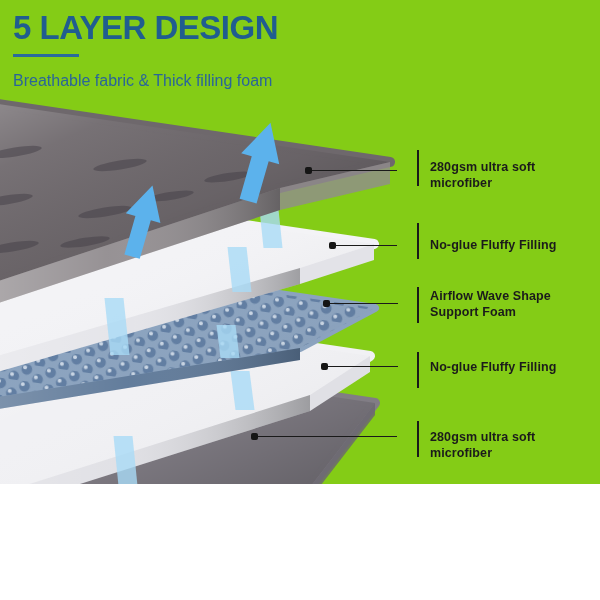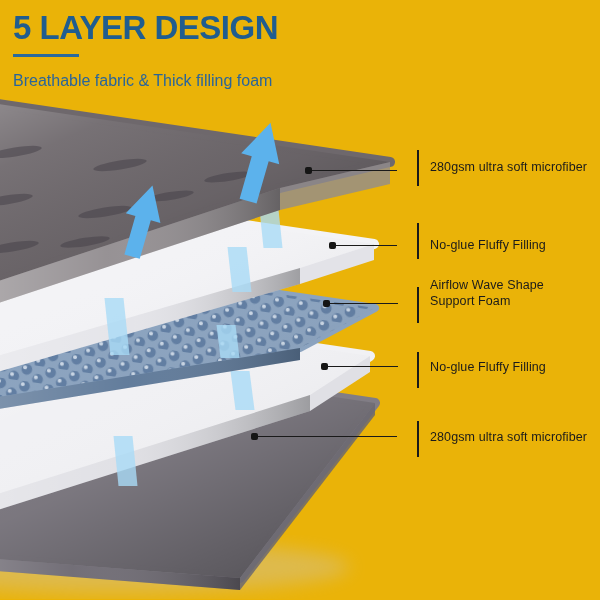--- a/index.html
+++ b/index.html
@@ -1,32 +1,32 @@
 <!DOCTYPE html>
 <html><head>
 <meta charset="utf-8">
 <style>
   html,body{margin:0;padding:0;background:#ffffff;}
-  .stage{position:relative;width:600px;height:600px;background:#eab308;overflow:hidden;
+  .stage{position:relative;width:600px;height:484px;background:#84cc16;overflow:hidden;
          font-family:"Liberation Sans", sans-serif;}
   .stage svg{position:absolute;left:0;top:0;}
 
   
   .hdr{position:absolute;left:13px;top:8px;}
   .hdr h1{margin:0;font-size:33px;line-height:40px;font-weight:bold;
           letter-spacing:-0.5px;color:#205d8f;}
   .hdr .rule{width:66px;height:3px;background:#2a6a9c;margin-top:6px;}
   .hdr .sub{margin-top:14px;font-size:16px;line-height:19px;color:#2a659a;}
 
   
   .dot{position:absolute;width:7px;height:7px;background:#151515;border-radius:2px;}
   .lead{position:absolute;height:1px;background:#1a1a1a;}
   .vbar{position:absolute;width:2px;background:#1a1a1a;}
   .ctext{position:absolute;left:430px;font-size:12.5px;line-height:15.5px;
-         color:#1b1b1b;letter-spacing:.1px;white-space:pre-line;width:166px;}
+         color:#1b1b1b;letter-spacing:.1px;white-space:pre-line;width:166px;font-weight:bold;}
 </style>
 </head>
 <body>
 
 <div class="stage">
 
   <svg width="600" height="600" viewBox="0 0 600 600">
     <defs>
       <linearGradient id="shadeStrong" x1="0" y1="0" x2="1" y2="1">
         <stop offset="0" stop-color="#ffffff" stop-opacity="0.40"></stop>
@@ -141,21 +141,21 @@
     <span class="dot" style="left:329px;top:242px;"></span>
     <span class="lead" style="left:336px;top:245px;width:61px;"></span>
     <span class="vbar" style="left:417px;top:223px;height:36px;"></span>
     <span class="ctext" style="top:238px;">No-glue Fluffy Filling</span>
   </div>
 
   <div>
     <span class="dot" style="left:323px;top:300px;"></span>
     <span class="lead" style="left:330px;top:303px;width:68px;"></span>
     <span class="vbar" style="left:417px;top:287px;height:36px;"></span>
-    <span class="ctext" style="top:278px;">Airflow Wave Shape
+    <span class="ctext" style="top:289px;">Airflow Wave Shape
 Support Foam</span>
   </div>
 
   <div>
     <span class="dot" style="left:321px;top:363px;"></span>
     <span class="lead" style="left:328px;top:366px;width:70px;"></span>
     <span class="vbar" style="left:417px;top:352px;height:36px;"></span>
     <span class="ctext" style="top:360px;">No-glue Fluffy Filling</span>
   </div>
 

